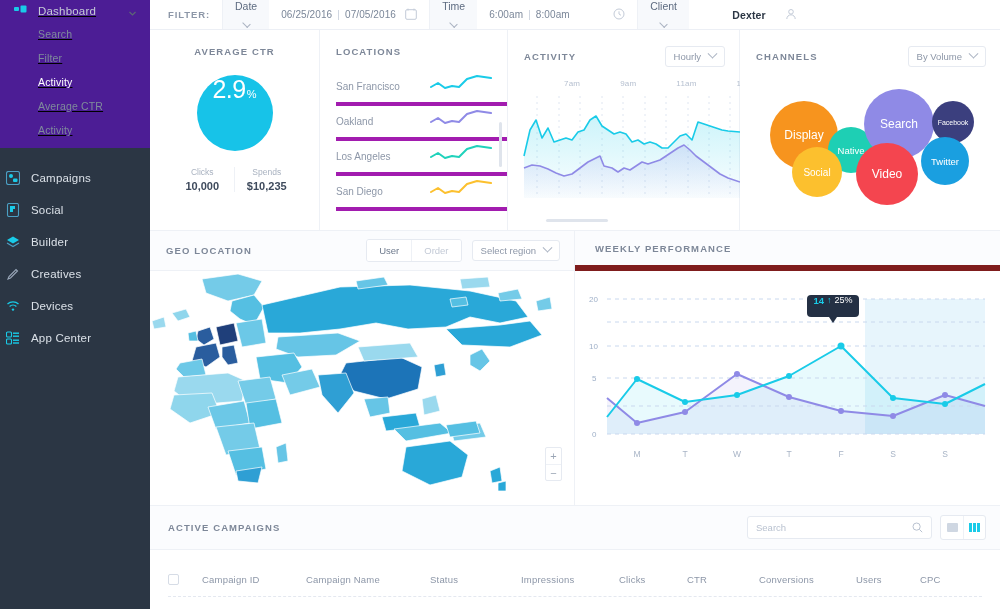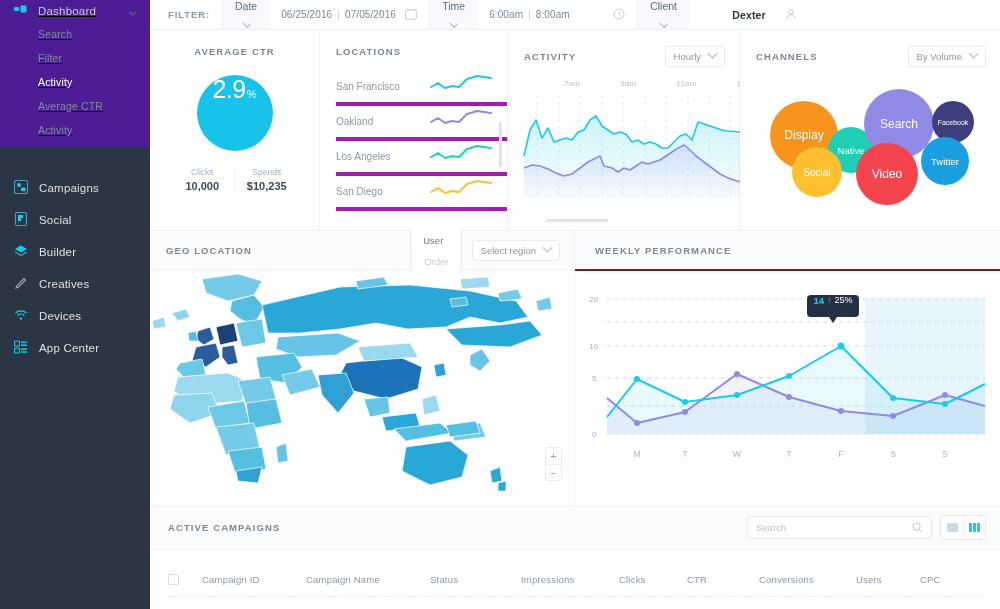--- a/index.html
+++ b/index.html
@@ -20,22 +20,22 @@
     position: relative;
   }
   .nav-top .nt-label { margin-left: 10px; letter-spacing: .2px; font-size: 11.5px; }
   .chev-sm { position: absolute; right: 14px; top: 6px; }
   .subitem {
     color: #7f8b9b; font-size: 10.5px; padding: 6px 0 6px 38px;
     letter-spacing: .15px;
   }
   .subitem.active { color: #ffffff; }
   .navitem {
-    display: flex; align-items: flex-end; height: 32px;
-    padding-left: 14px; color: #dbe1e8; font-size: 11.5px; letter-spacing: .2px;
+    display: flex; align-items: center; height: 32px;
+    padding-left: 6px; color: #dbe1e8; font-size: 11.5px; letter-spacing: .2px;
   }
   .navitem .ni-label { margin-left: 11px; }
   .navitem + .navitem { margin-top: 0; }
   .nav-list { padding-top: 14px; }
   .icon-sq { width: 14px; height: 14px; display: inline-block; }
 
   
   .main { flex: 1; height: 609px; background: #f4f6fa; display: flex; flex-direction: column; }
 
   
@@ -118,36 +118,36 @@
     color: #fff; font-weight: normal;
   }
 
   
   .row2 { display: flex; flex: 0 0 275px; height: 275px; background: #fff; border-top: 1px solid #eef1f6; }
   .geo-card { width: 425px; border-right: 1px solid #eef1f6; display: flex; flex-direction: column; }
   .geo-head {
     height: 40px; display: flex; align-items: center; justify-content: space-between;
     padding: 0 14px 0 16px; border-bottom: 1px solid #eef1f6; background: #fbfcfe;
   }
-  .seg { display: flex; border: 1px solid #e6eaf1; border-radius: 3px; overflow: hidden; flex-direction: column; }
+  .seg { display: flex; border: 1px solid #e6eaf1; border-radius: 3px; overflow: hidden; }
   .seg div { font-size: 9.5px; padding: 5px 12px; color: #c3cad6; background: #fff; }
   .seg div.on { color: #6e7a8d; }
   .seg div + div { border-left: 1px solid #eef1f6; }
   .geo-body { flex: 1; position: relative; background: #fff; overflow: hidden; }
   .mapzoom {
     position: absolute; right: 12px; bottom: 24px; width: 17px;
     border: 1px solid #e6eaf1; border-radius: 2px; background: #fff;
   }
   .mapzoom div { height: 16px; display: flex; align-items: center; justify-content: center;
                  font-size: 11px; color: #9aa5b5; }
   .mapzoom div + div { border-top: 1px solid #eef1f6; }
 
   .wp-card { flex: 1; display: flex; flex-direction: column; }
   .wp-head { height: 40px; display: flex; align-items: center; padding-left: 20px;
-             border-bottom: 2px solid #7f1d1d; background: #fbfcfe; }
+             border-bottom: 6px solid #7f1d1d; background: #fbfcfe; }
   .wp-body { flex: 1; position: relative; }
 
   
   .row3 { flex: 1; background: #fff; border-top: 1px solid #eef1f6; }
   .ac-head { height: 44px; display: flex; align-items: center; justify-content: space-between;
              padding: 0 14px 0 18px; border-bottom: 1px solid #eef1f6; background: #fbfcfe; }
   .search-box {
     width: 185px; height: 23px; border: 1px solid #e6eaf1; border-radius: 3px;
     display: flex; align-items: center; justify-content: space-between; padding: 0 8px; background: #fff;
   }

